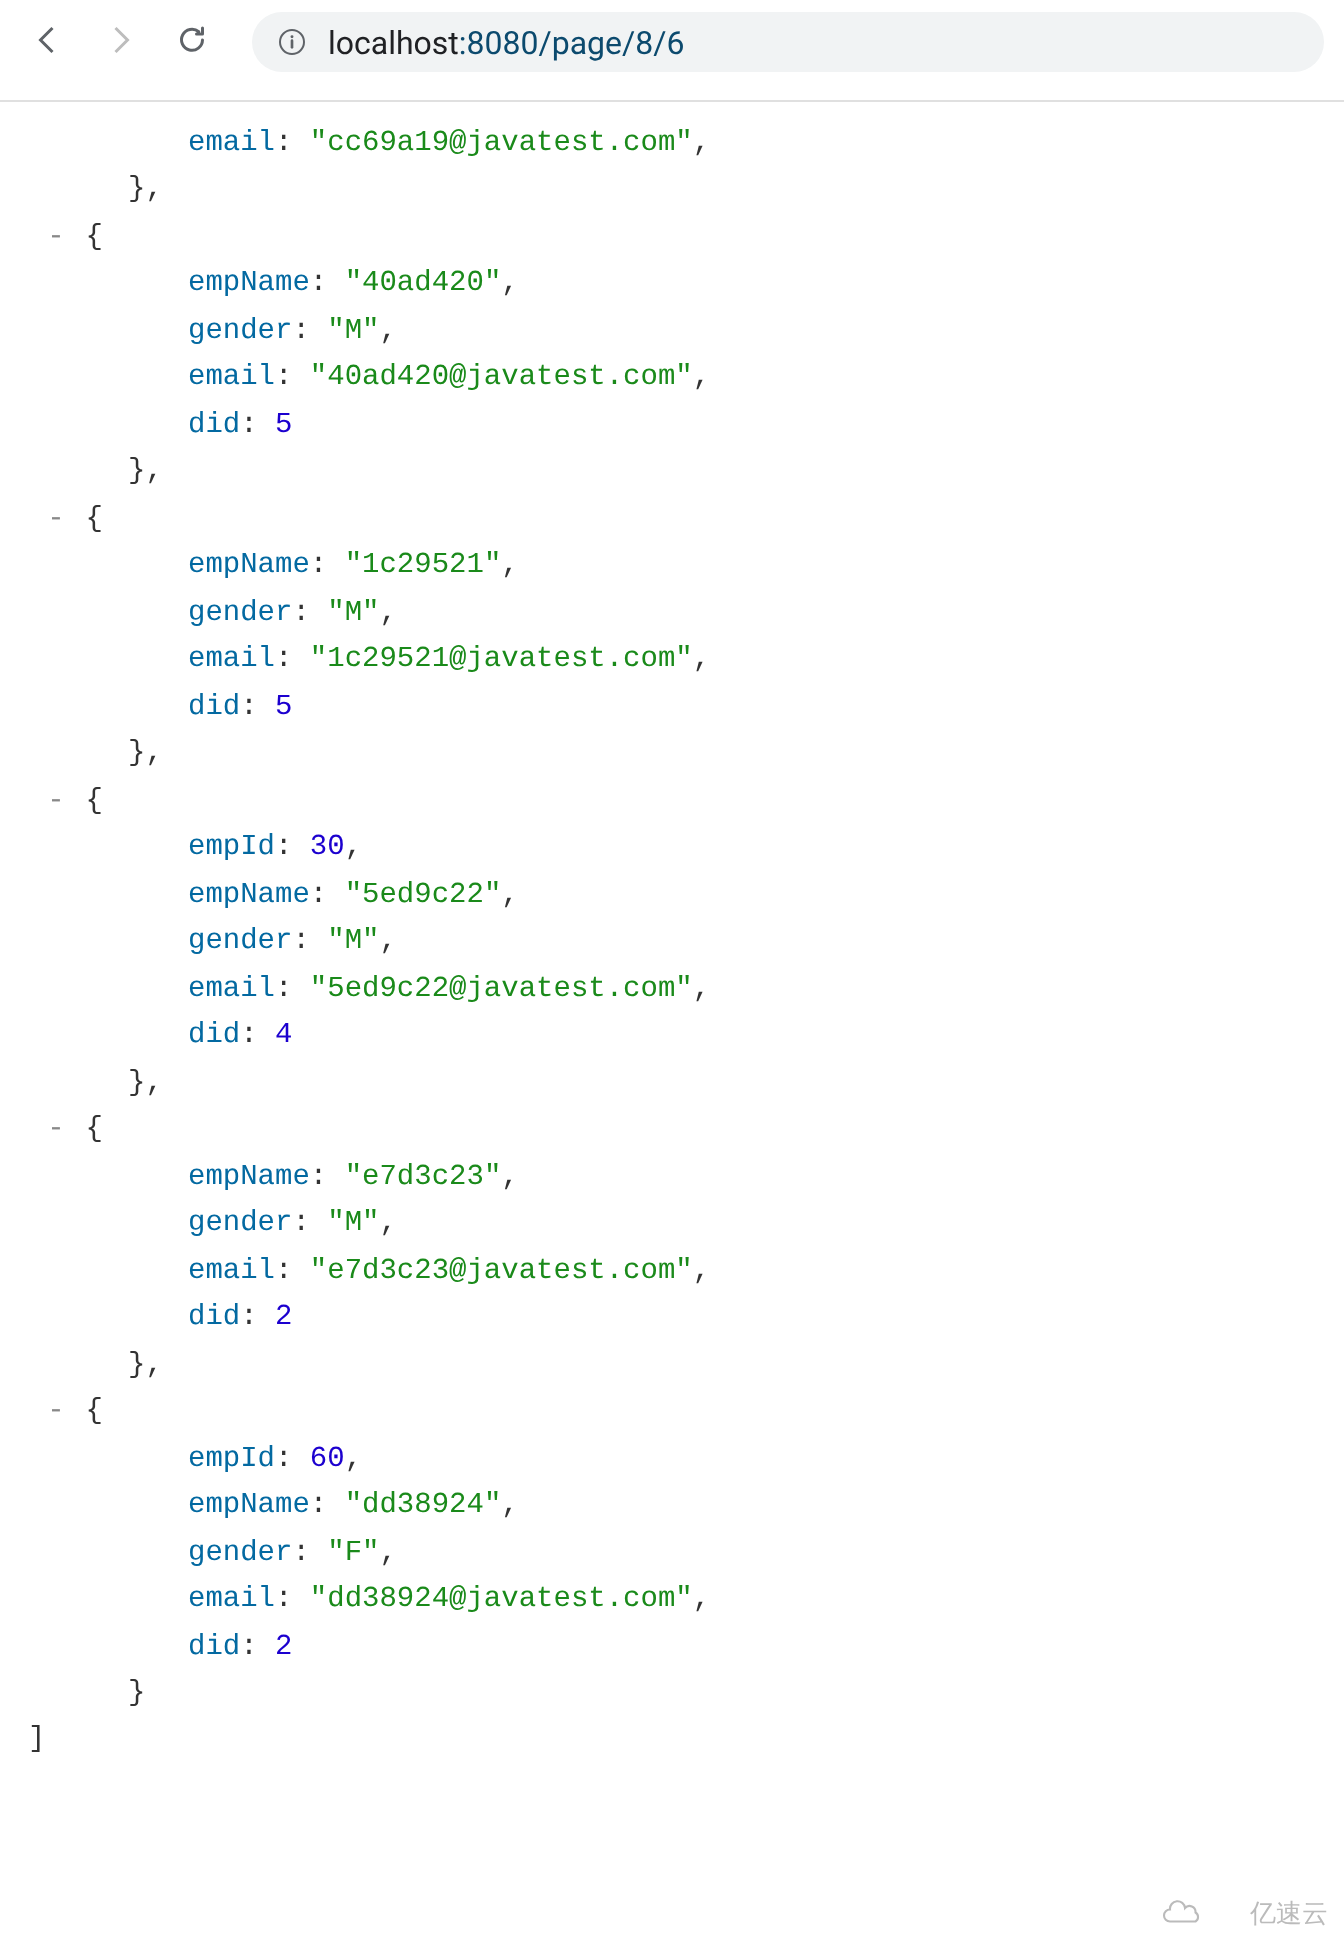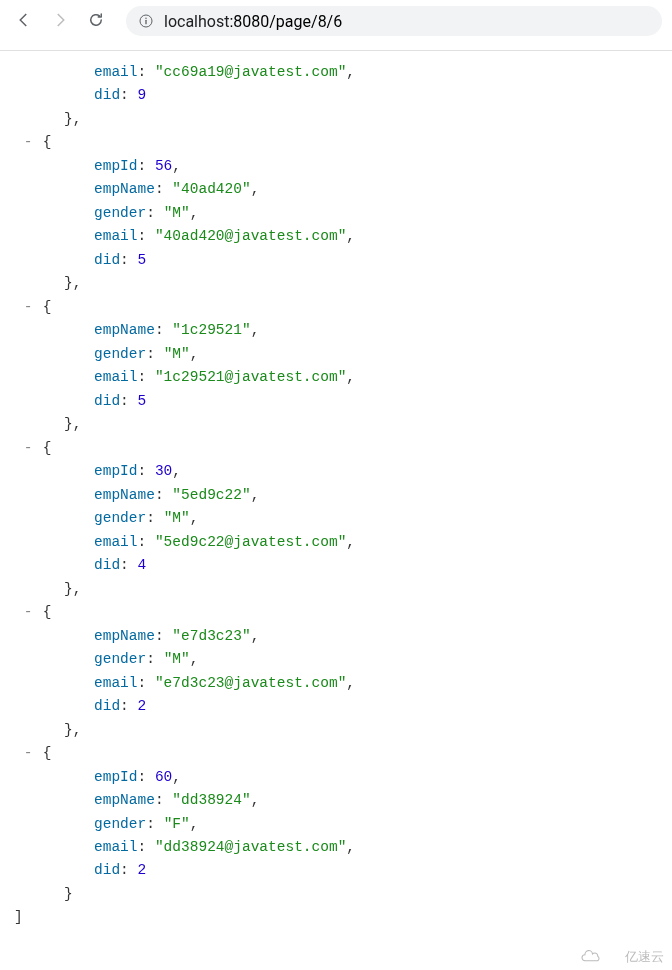--- a/index.html
+++ b/index.html
@@ -71,21 +71,21 @@
     .url-text {
       font-size: 16px;
       color: #202124;
       display: flex;
       align-items: baseline;
     }
     .url-host {
       color: #202124;
     }
     .url-port-path {
-      color: #000000;
+      color: #0c4a6e;
     }
     .json-content {
       padding: 10px 10px 0 10px;
       font-family: Consolas, Monaco, "Courier New", monospace;
       font-size: 14.5px;
       line-height: 1.62;
       color: #333;
     }
     .json-content .line {
       white-space: pre;
@@ -164,24 +164,22 @@
     </span>
     <span class="url-text">
       <span class="url-host">localhost</span>
         <span class="url-port-path">:8080/page/8/6</span>
     </span>
   </div>
 </div>
 
 <div class="json-content" id="json-viewer">
     <div class="line indent3"><span class="key">email</span><span class="punct">: </span><span class="string">"cc69a19@javatest.com"</span><span class="punct">,</span></div>
-    <div class="line indent3"><span class="key">did</span><span class="punct">: </span><span class="number">9</span></div>
-    <div class="line indent2"><span class="punct">}</span><span class="punct">,</span></div>
-    <div class="line indent1"><span class="collapse-toggle">-</span> <span class="punct">{</span></div>
-    <div class="line indent3"><span class="key">empId</span><span class="punct">: </span><span class="number">56</span><span class="punct">,</span></div>
+    <div class="line indent2"><span class="punct">}</span><span class="punct">,</span></div>
+    <div class="line indent1"><span class="collapse-toggle">-</span> <span class="punct">{</span></div>
     <div class="line indent3"><span class="key">empName</span><span class="punct">: </span><span class="string">"40ad420"</span><span class="punct">,</span></div>
     <div class="line indent3"><span class="key">gender</span><span class="punct">: </span><span class="string">"M"</span><span class="punct">,</span></div>
     <div class="line indent3"><span class="key">email</span><span class="punct">: </span><span class="string">"40ad420@javatest.com"</span><span class="punct">,</span></div>
     <div class="line indent3"><span class="key">did</span><span class="punct">: </span><span class="number">5</span></div>
     <div class="line indent2"><span class="punct">}</span><span class="punct">,</span></div>
     <div class="line indent1"><span class="collapse-toggle">-</span> <span class="punct">{</span></div>
     <div class="line indent3"><span class="key">empName</span><span class="punct">: </span><span class="string">"1c29521"</span><span class="punct">,</span></div>
     <div class="line indent3"><span class="key">gender</span><span class="punct">: </span><span class="string">"M"</span><span class="punct">,</span></div>
     <div class="line indent3"><span class="key">email</span><span class="punct">: </span><span class="string">"1c29521@javatest.com"</span><span class="punct">,</span></div>
     <div class="line indent3"><span class="key">did</span><span class="punct">: </span><span class="number">5</span></div>

